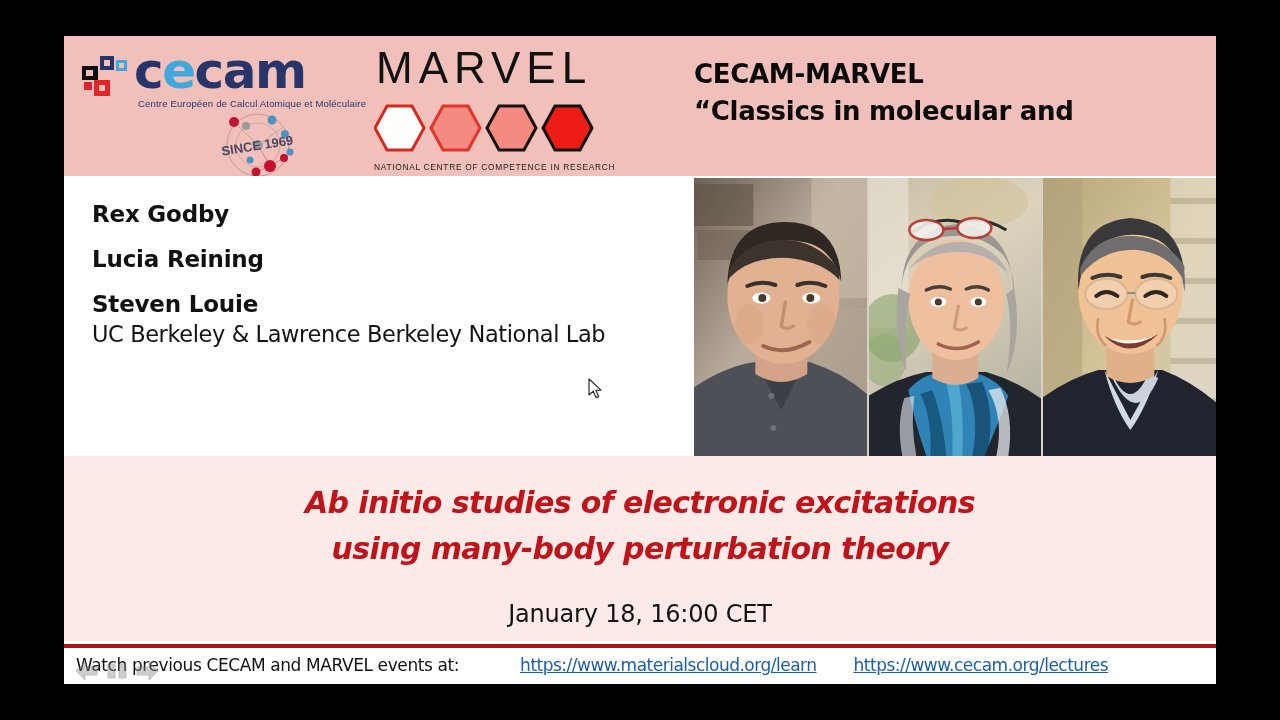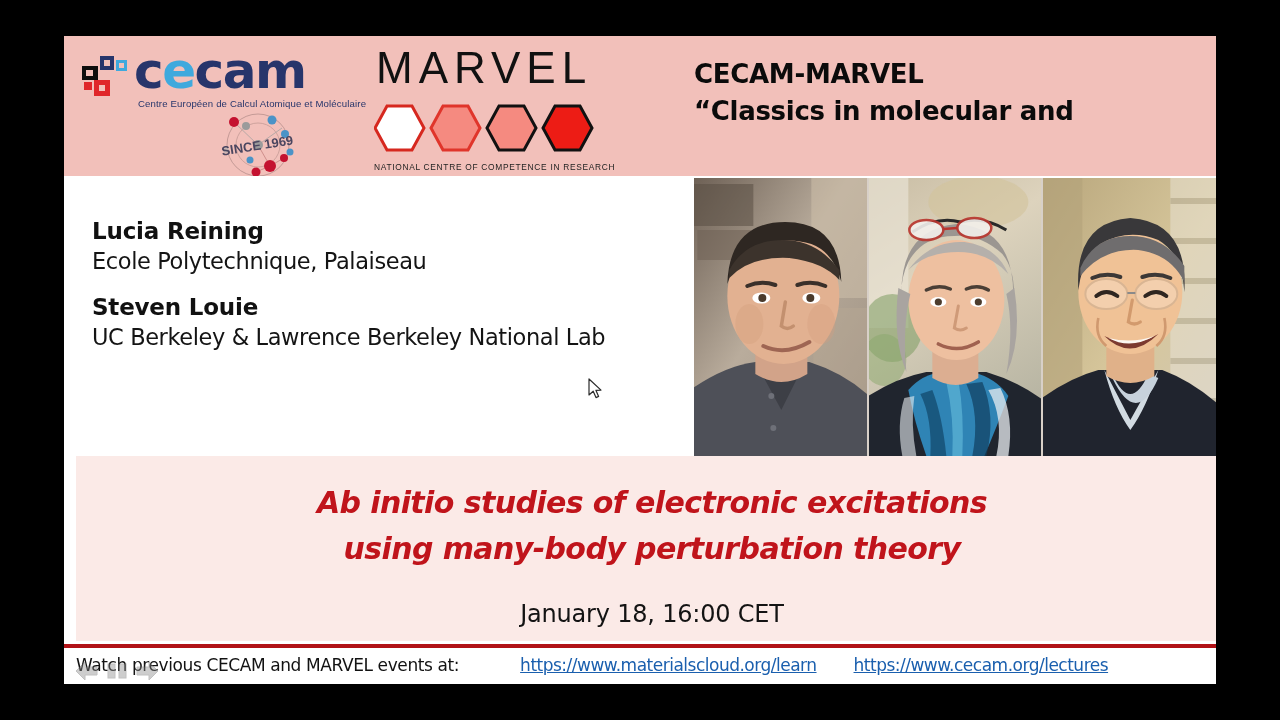--- a/index.html
+++ b/index.html
@@ -185,21 +185,21 @@
   .photo {
     position: relative;
     flex: 1 1 0;
     height: 100%;
     overflow: hidden;
   }
 
   
   .lecture-band {
     position: absolute;
-    left: 12px;
+    left: 0;
     top: 420px;
     width: 1152px;
     height: 185px;
     background: #fbeae7;
   }
   .lecture-title {
     position: absolute;
     left: 0;
     top: 24px;
     width: 1152px;
@@ -361,24 +361,24 @@
       <div class="series-title">
         <div>CECAM-MARVEL</div>
         <div>“Classics in molecular and</div>
       </div>
     </div>
 
     <div class="speakers-section">
 
       <div class="speakers-list">
         <div class="speaker">
+          <div class="speaker-name">Rex Godby</div>
         </div>
         <div class="speaker">
           <div class="speaker-name">Lucia Reining</div>
-          <div class="speaker-affil">Ecole Polytechnique, Palaiseau</div>
         </div>
         <div class="speaker">
           <div class="speaker-name">Steven Louie</div>
           <div class="speaker-affil">UC Berkeley &amp; Lawrence Berkeley National Lab</div>
         </div>
       </div>
 
       <div class="photo-strip">
 
         <div class="photo">

